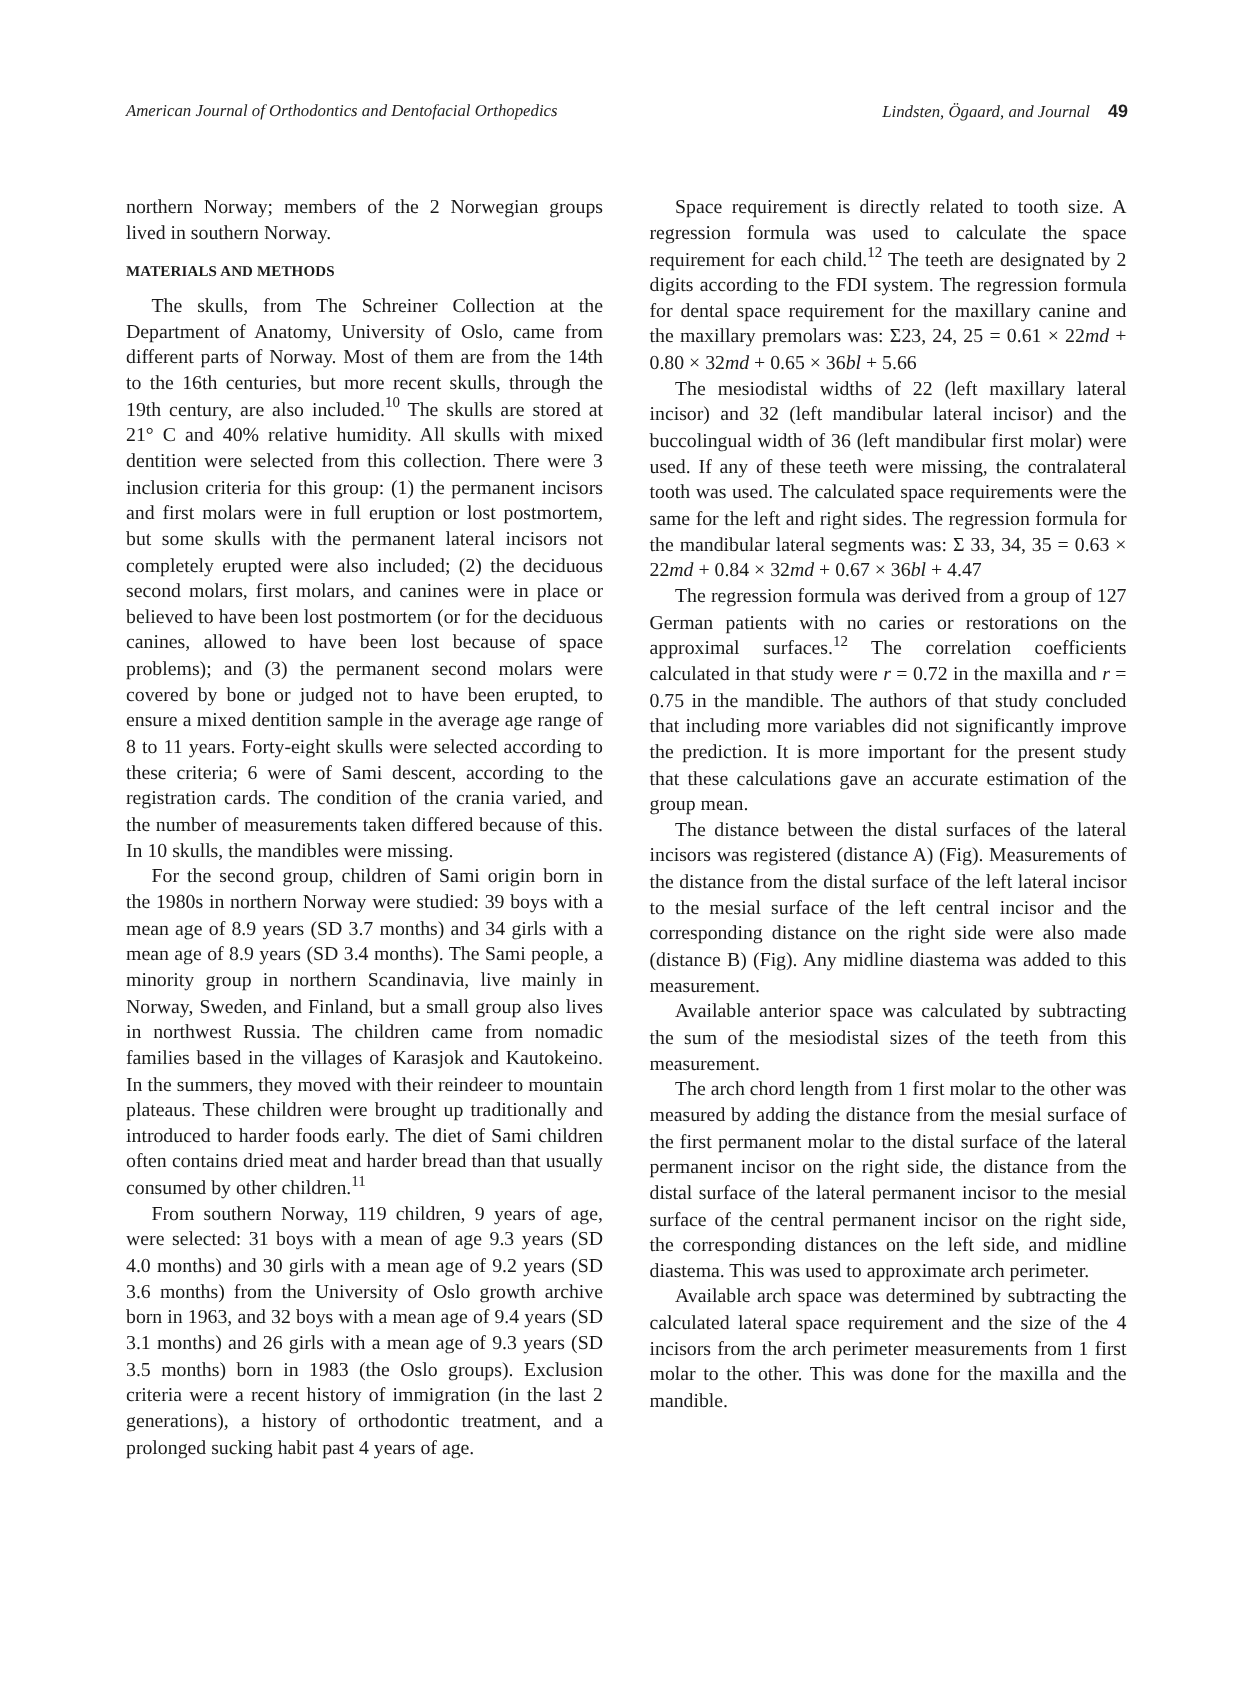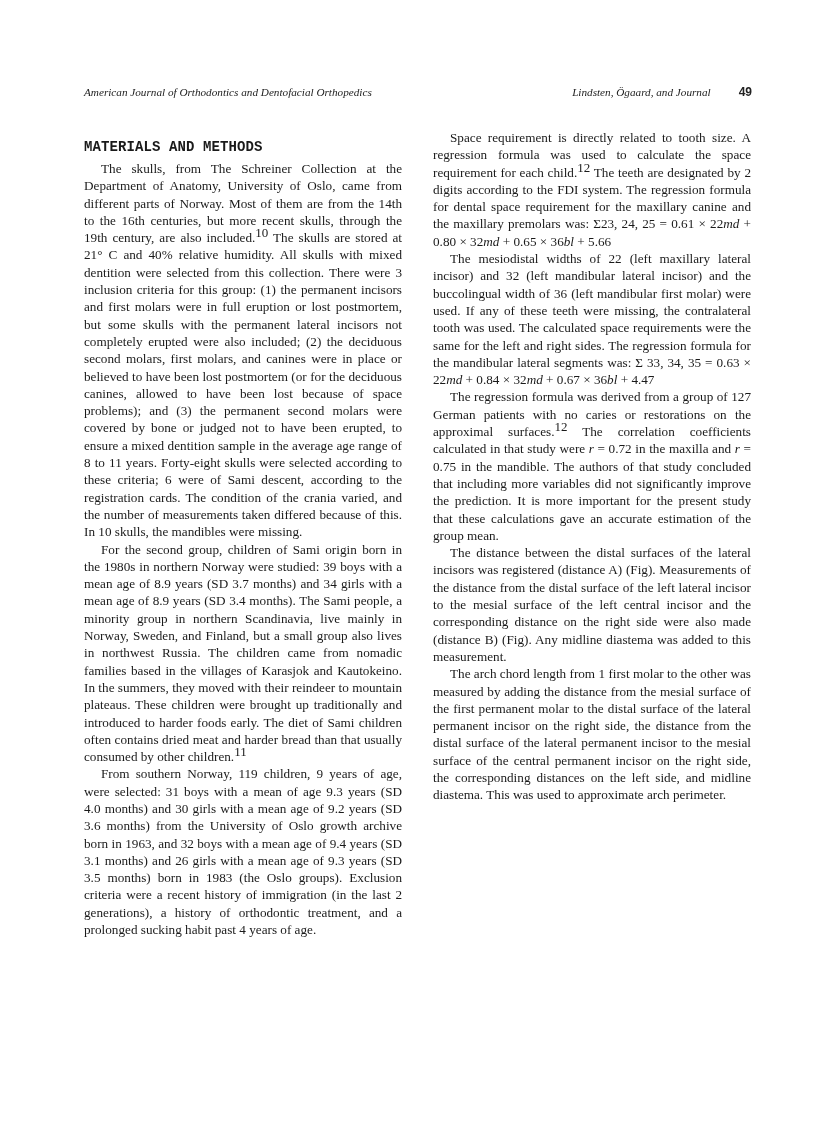--- a/index.html
+++ b/index.html
@@ -1,45 +1,48 @@
 <!DOCTYPE html>
 <html><head>
 <meta charset="utf-8">
 <style>
   html, body { margin:0; padding:0; background:#ffffff; }
   body { width:836px; height:1122px; position:relative; overflow:hidden; color:#1a1a1a; }
-  .hdr { position:absolute; top:84px; font-family:"Liberation Serif", serif; font-style:italic; font-size:11.2px; line-height:16px; color:#222; }
+  .hdr { position:absolute; top:66px; font-family:"Liberation Serif", serif; font-style:italic; font-size:11.2px; line-height:16px; color:#222; }
   .hdr-left { left:84px; }
   .hdr-right { right:84px; text-align:right; }
-  .pagenum { font-family:"Liberation Sans", sans-serif; font-style:normal; font-weight:bold; font-size:12px; margin-left:28px; }
+  .pagenum { font-family:"Liberation Sans", sans-serif; font-style:normal; font-weight:bold; font-size:12px; margin-left:12px; }
   .col { position:absolute; top:129px; width:318px; font-family:"Liberation Serif", serif; font-size:13.2px; line-height:17.3px; text-align:justify; color:#1a1a1a; }
   .col-left { left:84px; }
   .col-right { left:433px; }
   .col p { margin:0; text-indent:0; }
   .col p.ind { text-indent:17px; }
-  .section-head { font-family:Liberation Mono, monospace; font-weight:bold; font-size:14px; letter-spacing:0.1px; margin:10px 0 5px 0; line-height:16px; }
-  sup { font-size:13px; line-height:0; vertical-align:super; }
+  .section-head { font-family:Liberation Serif, serif; font-weight:bold; font-size:10px; letter-spacing:0.1px; margin:10px 0 5px 0; line-height:16px; }
+  sup { font-size:10px; line-height:0; vertical-align:super; }
   i { font-style:italic; }
 </style>
 </head>
 <body>
 
 <div class="hdr hdr-left">
   <div>American Journal of Orthodontics and Dentofacial Orthopedics</div>
 </div>
 <div class="hdr hdr-right">
   <span>Lindsten, Ögaard, and Journal</span><span class="pagenum">49</span>
 </div>
 
 <div class="col col-left">
+  <p>northern Norway; members of the 2 Norwegian groups lived in southern Norway.</p>
   <div class="section-head">MATERIALS AND METHODS</div>
   <p class="ind"><span>The skulls, from The Schreiner Collection at the Department of Anatomy, University of Oslo, came from different parts of Norway. Most of them are from the 14th to the 16th centuries, but more recent skulls, through the 19th century, are also included.</span><sup>10</sup><span> The skulls are stored at 21° C and 40% relative humidity. All skulls with mixed dentition were selected from this collection. There were 3 inclusion criteria for this group: (1) the permanent incisors and first molars were in full eruption or lost postmortem, but some skulls with the permanent lateral incisors not completely erupted were also included; (2) the deciduous second molars, first molars, and canines were in place or believed to have been lost postmortem (or for the deciduous canines, allowed to have been lost because of space problems); and (3) the permanent second molars were covered by bone or judged not to have been erupted, to ensure a mixed dentition sample in the average age range of 8 to 11 years. Forty-eight skulls were selected according to these criteria; 6 were of Sami descent, according to the registration cards. The condition of the crania varied, and the number of measurements taken differed because of this. In 10 skulls, the mandibles were missing.</span></p>
   <p class="ind"><span>For the second group, children of Sami origin born in the 1980s in northern Norway were studied: 39 boys with a mean age of 8.9 years (SD 3.7 months) and 34 girls with a mean age of 8.9 years (SD 3.4 months). The Sami people, a minority group in northern Scandinavia, live mainly in Norway, Sweden, and Finland, but a small group also lives in northwest Russia. The children came from nomadic families based in the villages of Karasjok and Kautokeino. In the summers, they moved with their reindeer to mountain plateaus. These children were brought up traditionally and introduced to harder foods early. The diet of Sami children often contains dried meat and harder bread than that usually consumed by other children.</span><sup>11</sup></p>
   <p class="ind">From southern Norway, 119 children, 9 years of age, were selected: 31 boys with a mean of age 9.3 years (SD 4.0 months) and 30 girls with a mean age of 9.2 years (SD 3.6 months) from the University of Oslo growth archive born in 1963, and 32 boys with a mean age of 9.4 years (SD 3.1 months) and 26 girls with a mean age of 9.3 years (SD 3.5 months) born in 1983 (the Oslo groups). Exclusion criteria were a recent history of immigration (in the last 2 generations), a history of orthodontic treatment, and a prolonged sucking habit past 4 years of age.</p>
 </div>
 
 <div class="col col-right">
   <p class="ind"><span>Space requirement is directly related to tooth size. A regression formula was used to calculate the space requirement for each child.</span><sup>12</sup><span> The teeth are designated by 2 digits according to the FDI system. The regression formula for dental space requirement for the maxillary canine and the maxillary premolars was: Σ23, 24, 25 = 0.61 × 22</span><i>md</i><span> + 0.80 × 32</span><i>md</i><span> + 0.65 × 36</span><i>bl</i><span> + 5.66</span></p>
   <p class="ind"><span>The mesiodistal widths of 22 (left maxillary lateral incisor) and 32 (left mandibular lateral incisor) and the buccolingual width of 36 (left mandibular first molar) were used. If any of these teeth were missing, the contralateral tooth was used. The calculated space requirements were the same for the left and right sides. The regression formula for the mandibular lateral segments was: Σ 33, 34, 35 = 0.63 × 22</span><i>md</i><span> + 0.84 × 32</span><i>md</i><span> + 0.67 × 36</span><i>bl</i><span> + 4.47</span></p>
   <p class="ind"><span>The regression formula was derived from a group of 127 German patients with no caries or restorations on the approximal surfaces.</span><sup>12</sup><span> The correlation coefficients calculated in that study were </span><i>r</i><span> = 0.72 in the maxilla and </span><i>r</i><span> = 0.75 in the mandible. The authors of that study concluded that including more variables did not significantly improve the prediction. It is more important for the present study that these calculations gave an accurate estimation of the group mean.</span></p>
   <p class="ind">The distance between the distal surfaces of the lateral incisors was registered (distance A) (Fig). Measurements of the distance from the distal surface of the left lateral incisor to the mesial surface of the left central incisor and the corresponding distance on the right side were also made (distance B) (Fig). Any midline diastema was added to this measurement.</p>
+  <p class="ind">Available anterior space was calculated by subtracting the sum of the mesiodistal sizes of the teeth from this measurement.</p>
   <p class="ind">The arch chord length from 1 first molar to the other was measured by adding the distance from the mesial surface of the first permanent molar to the distal surface of the lateral permanent incisor on the right side, the distance from the distal surface of the lateral permanent incisor to the mesial surface of the central permanent incisor on the right side, the corresponding distances on the left side, and midline diastema. This was used to approximate arch perimeter.</p>
+  <p class="ind">Available arch space was determined by subtracting the calculated lateral space requirement and the size of the 4 incisors from the arch perimeter measurements from 1 first molar to the other. This was done for the maxilla and the mandible.</p>
 </div>
 
 </body></html>

